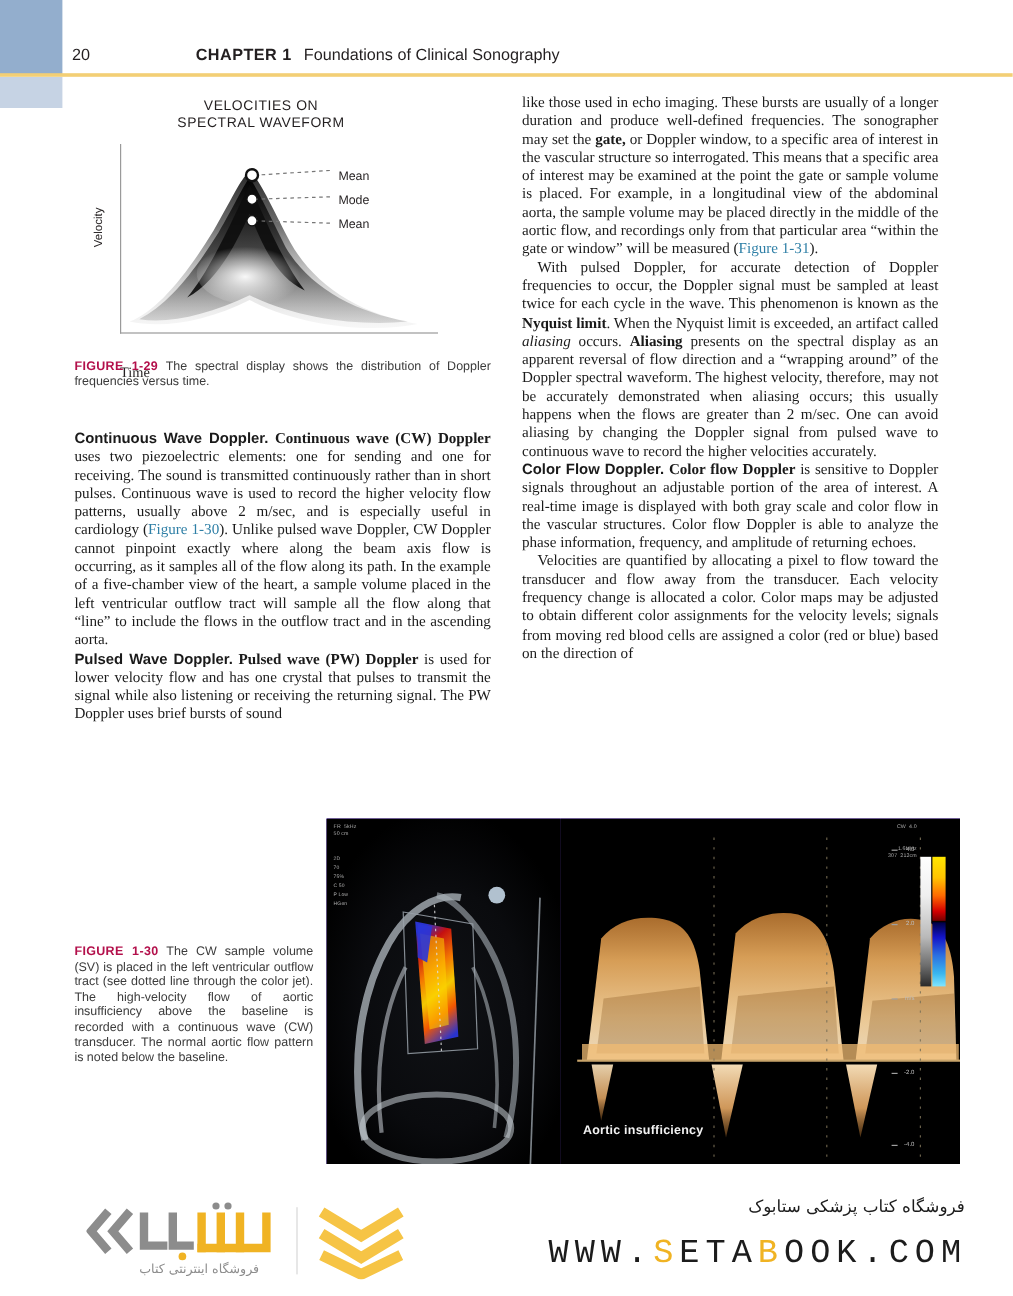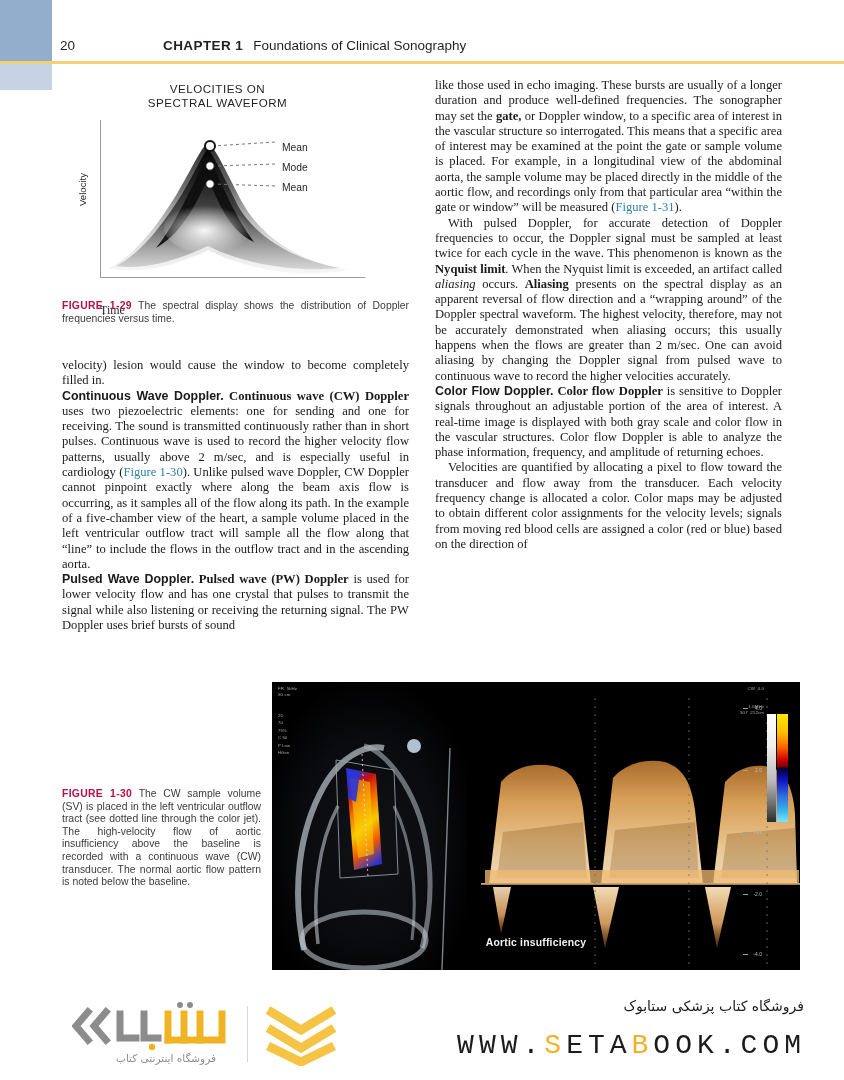--- a/index.html
+++ b/index.html
@@ -380,23 +380,20 @@
   </div>
 </div>
 
 <div class="caption cap29">
   <span class="cap-num">FIGURE 1-29</span>
   <span>The spectral display shows the distribution of Doppler frequencies versus time.</span>
 </div>
 
 <div class="col col-left" style="top:358px;">
   <p>
-    <span>velocity) lesion would cause the window to become completely filled in.</span>
-  </p>
-  <p>
     <span class="run-in">Continuous Wave Doppler.</span>
     <span class="b">Continuous wave (CW) Doppler</span><span> uses two piezoelectric elements: one for sending and one for receiving. The sound is transmitted continuously rather than in short pulses. Continuous wave is used to record the higher velocity flow patterns, usually above 2 m/sec, and is especially useful in cardiology (</span><span class="xref">Figure 1-30</span><span>). Unlike pulsed wave Doppler, CW Doppler cannot pinpoint exactly where along the beam axis flow is occurring, as it samples all of the flow along its path. In the example of a five-chamber view of the heart, a sample volume placed in the left ventricular outflow tract will sample all the flow along that “line” to include the flows in the outflow tract and in the ascending aorta.</span>
   </p>
   <p>
     <span class="run-in">Pulsed Wave Doppler.</span>
     <span class="b">Pulsed wave (PW) Doppler</span><span> is used for lower velocity flow and has one crystal that pulses to transmit the signal while also listening or receiving the returning signal. The PW Doppler uses brief bursts of sound</span>
   </p>
 </div>
 
 <div class="col col-right">

